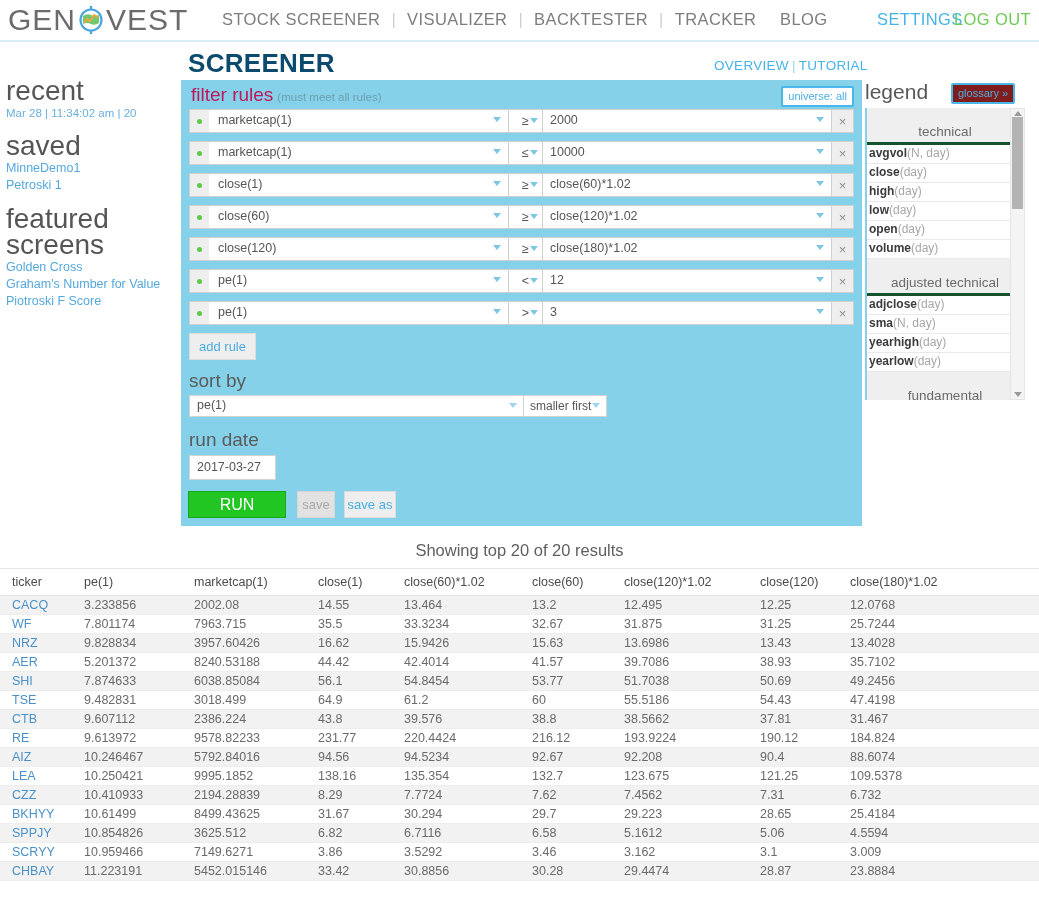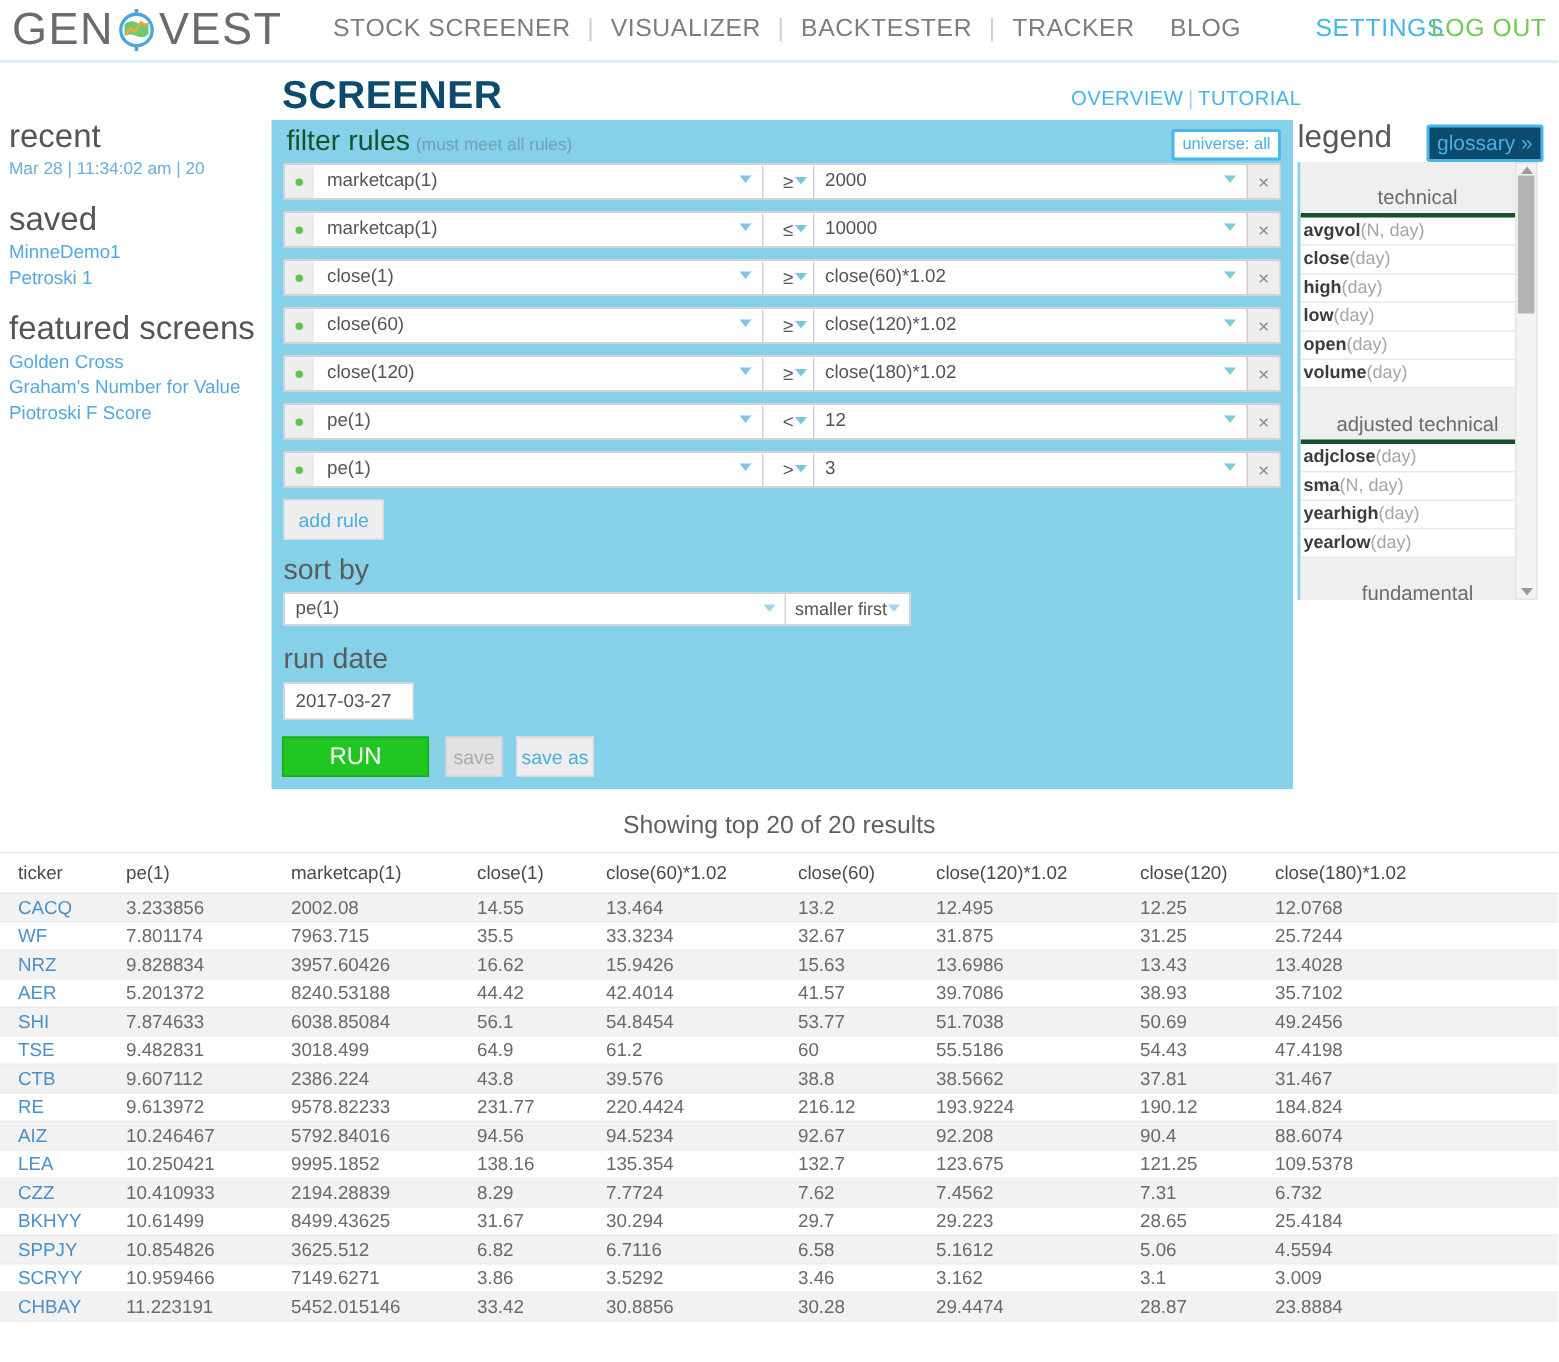--- a/index.html
+++ b/index.html
@@ -48,21 +48,21 @@
     font-size: 16.5px; color: #46b4e8; text-decoration: none; letter-spacing: .4px;
   }
   .nav-logout {
     position: absolute; left: 954px; top: 10px;
     font-size: 16.5px; color: #6ecb55; text-decoration: none; letter-spacing: .4px;
   }
 
   
   .sidebar { position: absolute; left: 6px; top: 78px; width: 175px; }
   .side-h {
-    font-size: 22px; color: #555; font-weight: 400; margin: 0 0 1px 0;
+    font-size: 28px; color: #555; font-weight: 400; margin: 0 0 1px 0;
     line-height: 26px;
   }
   .side-h.sp { margin-top: 12px; }
   .side-sub { font-size: 11.5px; color: #6aaedb; line-height: 16px; }
   .side-link {
     display: block; font-size: 12.5px; color: #54a8dd;
     text-decoration: none; line-height: 17px;
   }
 
   
@@ -79,21 +79,21 @@
 
   .panel {
     position: absolute; left: 181px; top: 80px;
     width: 681px; height: 446px;
     background: #85d1ea;
   }
   .panel-head {
     position: relative; height: 30px; padding: 4px 0 0 10px;
   }
   .fr-title {
-    font-size: 19px; color: #14532d; font-weight: 400;
+    font-size: 19px; color: #be185d; font-weight: 400;
   }
   .fr-sub { font-size: 11.5px; color: #6f9fb0; margin-left: 4px; }
   .universe-badge {
     position: absolute; right: 8px; top: 6px;
     background: #ffffff; border: 2px solid #49b8e8;
     color: #4aaee0; font-size: 11px; padding: 2px 5px 3px 5px;
     border-radius: 2px; white-space: nowrap;
   }
 
   
@@ -197,22 +197,22 @@
 
   
   .legend-wrap {
     position: absolute; left: 865px; top: 80px; width: 174px; height: 330px;
     background: #ffffff;
   }
   .legend-head { position: relative; height: 26px; }
   .legend-title { font-size: 21px; color: #575757; font-weight: 400; }
   .glossary-btn {
     position: absolute; left: 86px; top: 3px;
-    background: #0c4a6e; border: 2px solid #49b8e8; color: #4aaee0;
-    font-size: 14px; padding: 2px 5px 3px 5px; border-radius: 2px; cursor: pointer;
+    background: #7f1d1d; border: 2px solid #49b8e8; color: #4aaee0;
+    font-size: 11px; padding: 2px 5px 3px 5px; border-radius: 2px; cursor: pointer;
   }
   .legend-list {
     position: absolute; left: 0; top: 28px; width: 158px; height: 292px;
     overflow: hidden; border-left: 2px solid #85d1ea;
   }
   .lg-cat {
     background: #efefef; border-bottom: 3px solid #14532d;
     text-align: center; font-size: 13.5px; color: #6b6b6b;
     padding: 16px 0 3px 0;
   }

